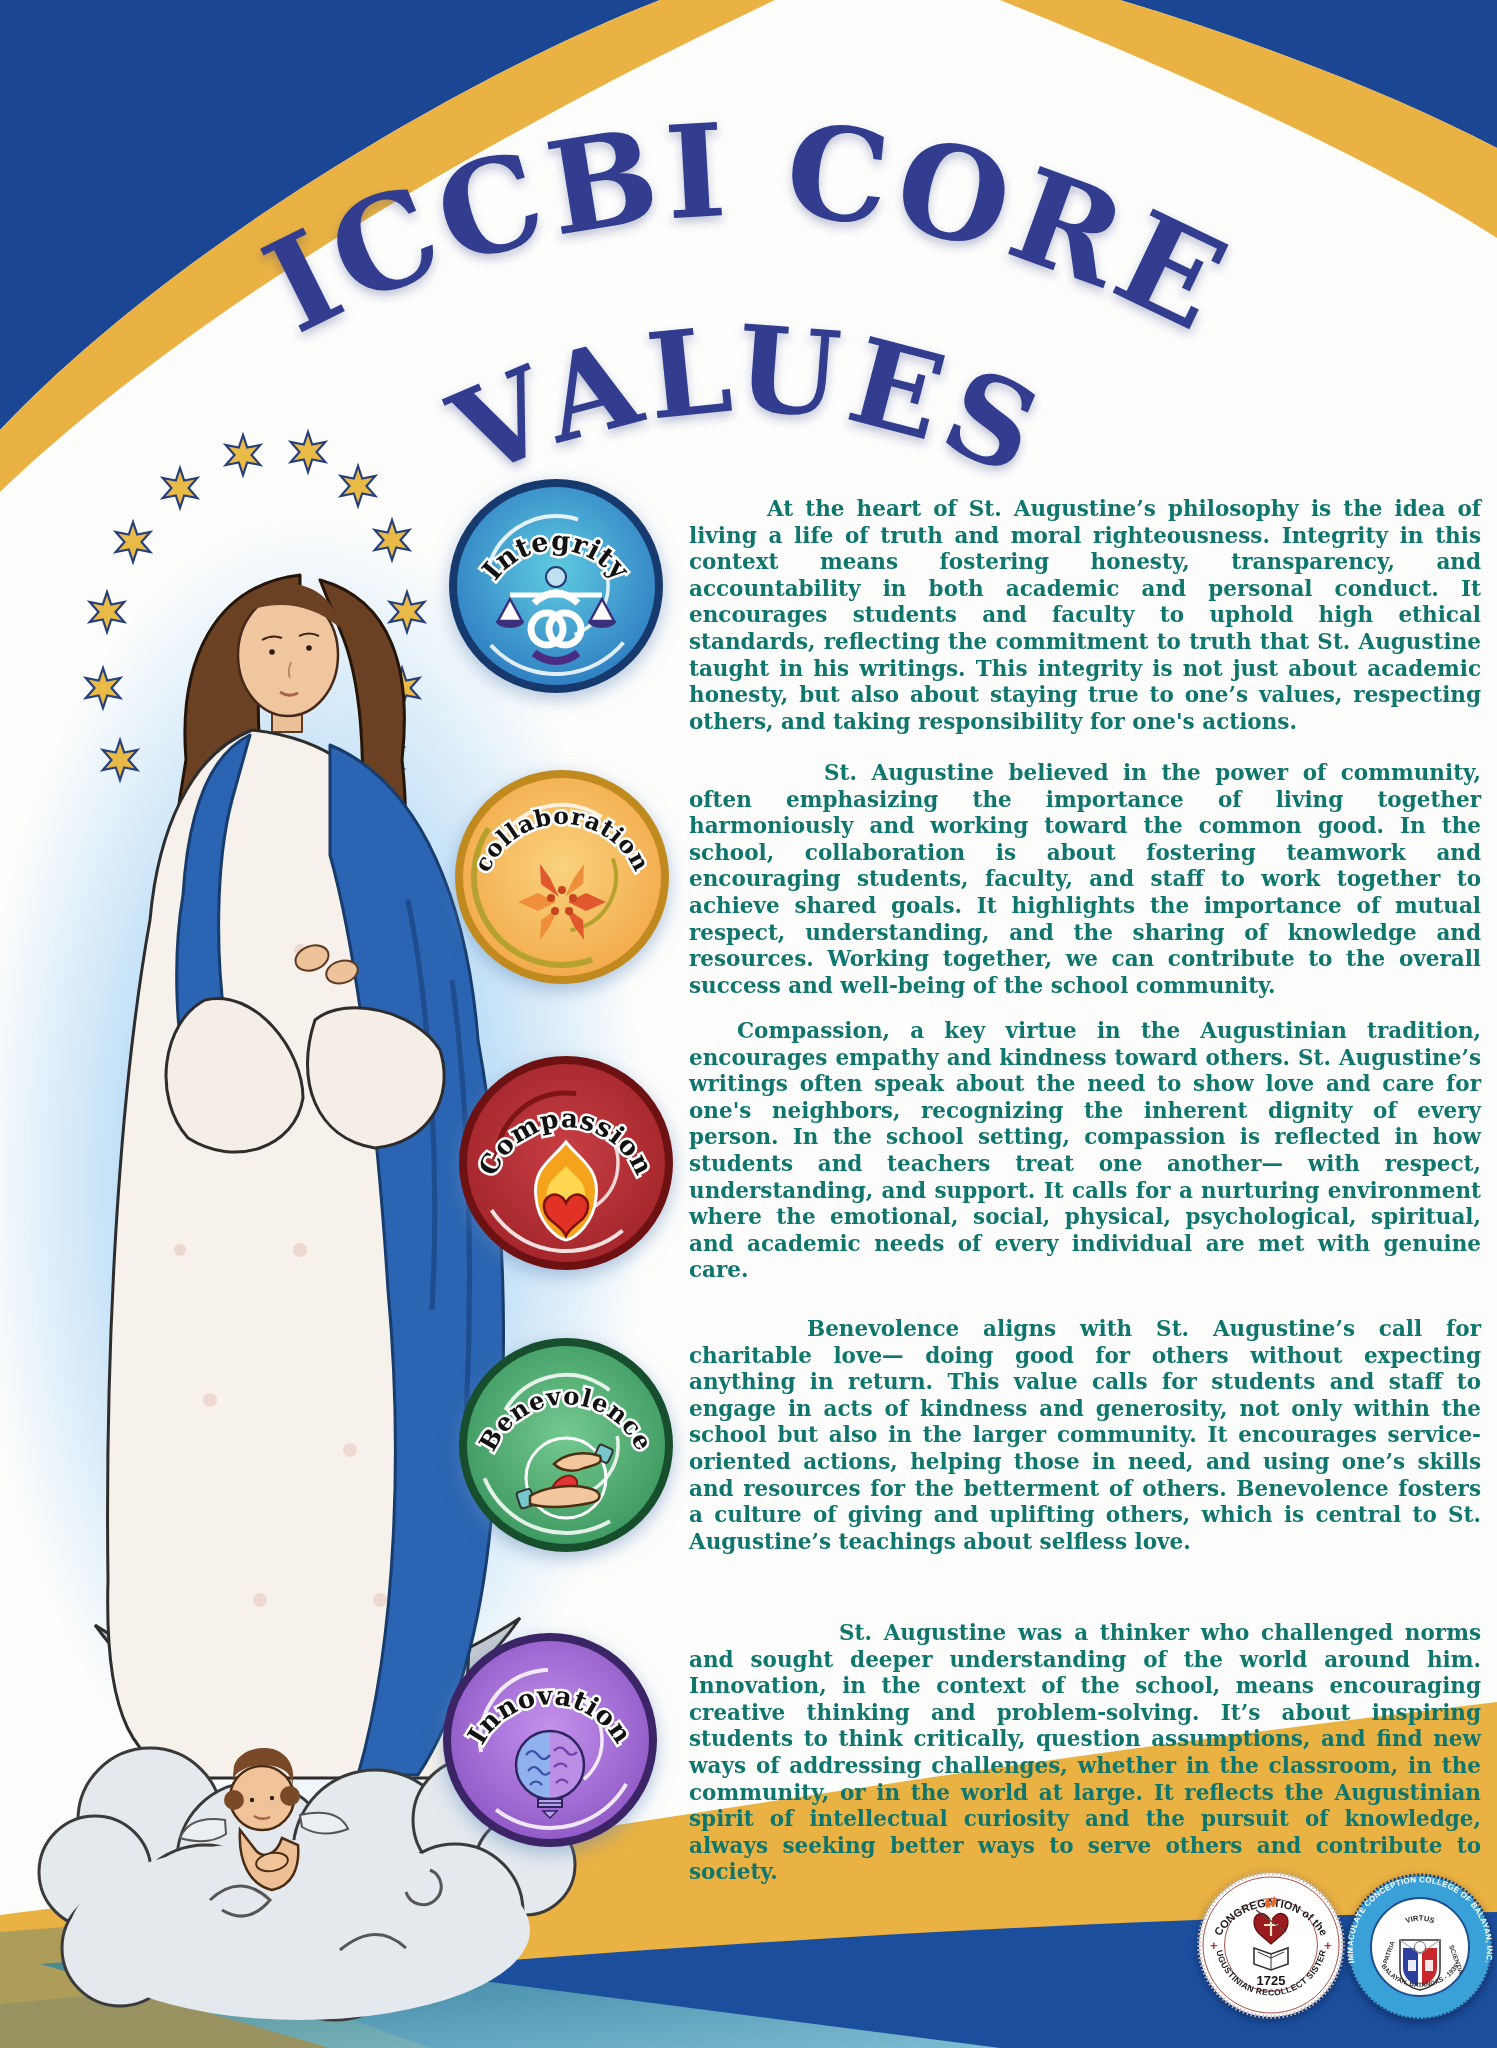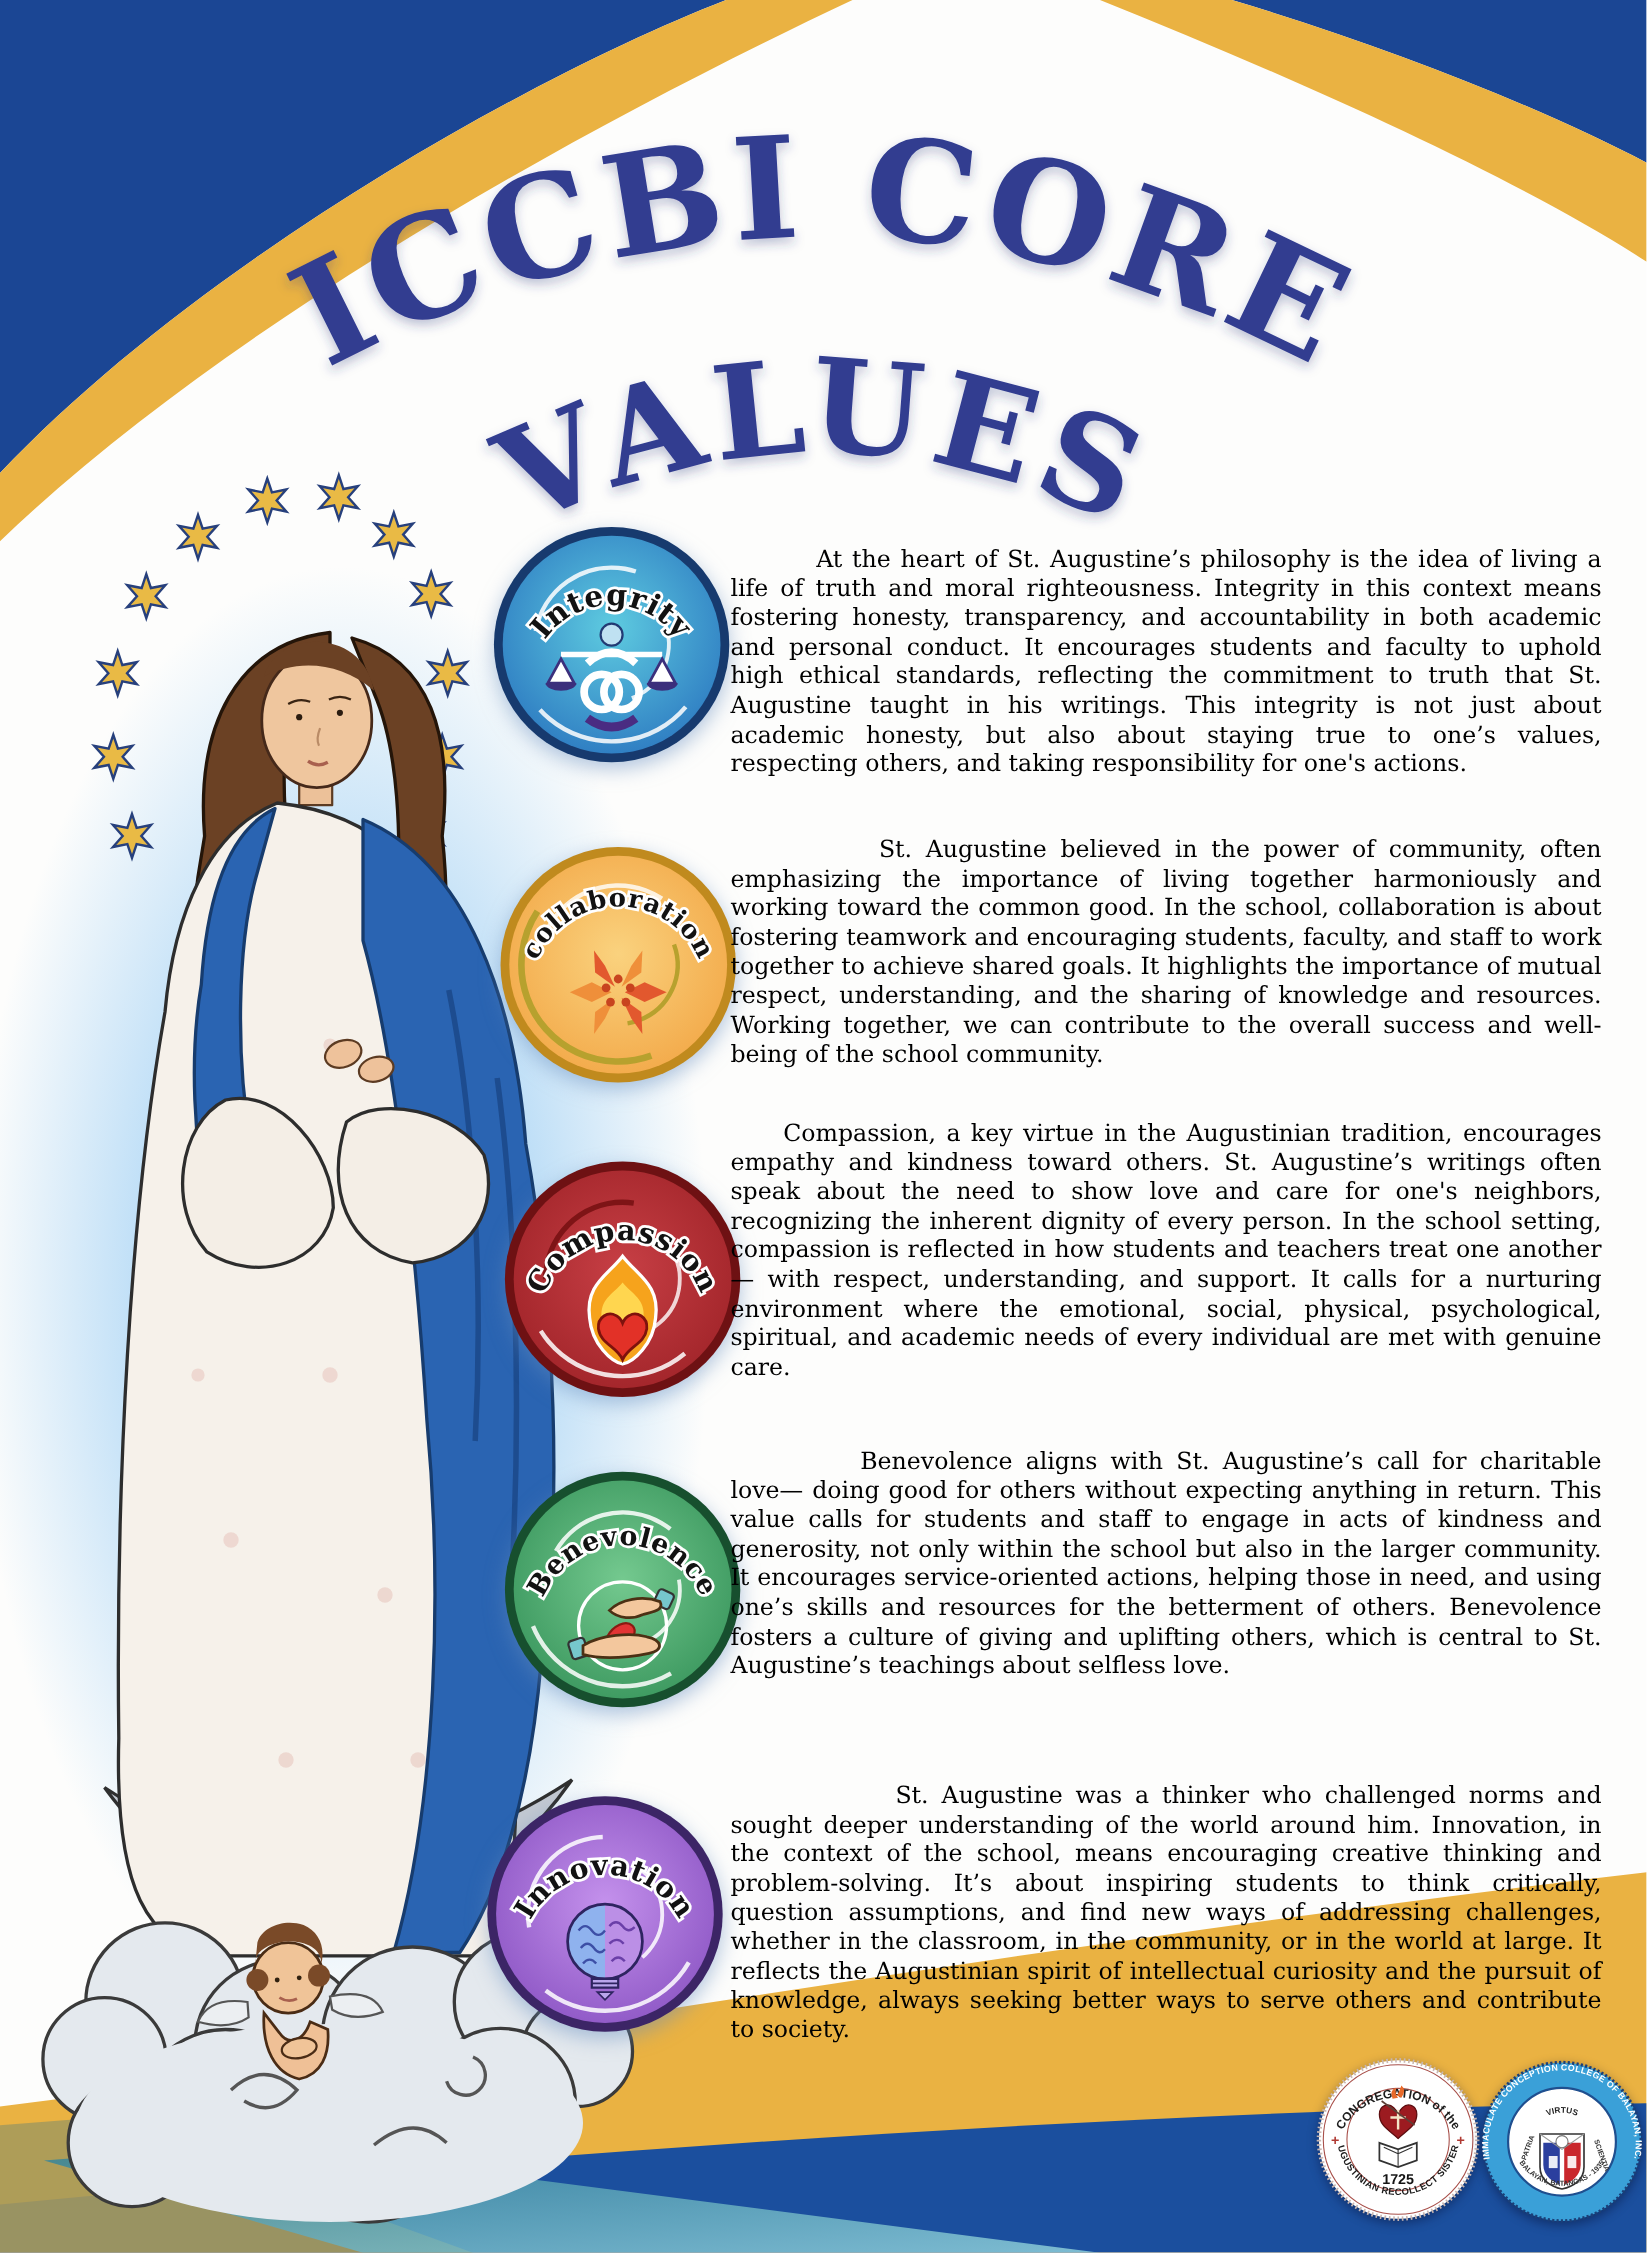--- a/index.html
+++ b/index.html
@@ -1,19 +1,19 @@
 <!DOCTYPE html>
 <html><head>
 <meta charset="utf-8">
 <style>
   html,body{margin:0;padding:0;background:#ffffff;}
   .poster{position:relative;width:1497px;height:2048px;overflow:hidden;background:#fdfdfc;
           font-family:"DejaVu Serif", serif;}
   svg.layer{position:absolute;left:0;top:0;}
-  .para{position:absolute;left:664px;width:792px;color:#000000;font-weight:normal;
+  .para{position:absolute;left:689px;width:792px;color:#0f766e;font-weight:bold;
         font-size:21.5px;line-height:26.6px;text-align:justify;}
   .p1{top:496px;text-indent:78px;}
   .p2{top:760px;text-indent:135px;}
   .p3{top:1018px;text-indent:48px;}
   .p4{top:1316px;text-indent:118px;}
   .p5{top:1620px;text-indent:150px;}
   .badge{position:absolute;filter:drop-shadow(0 6px 9px rgba(100,140,190,.5));}
   .b1{left:441px;top:471px;} .b2{left:447px;top:762px;} .b3{left:451px;top:1048px;}
   .b4{left:451px;top:1330px;} .b5{left:435px;top:1625px;}
   .seal{position:absolute;filter:drop-shadow(0 3px 5px rgba(0,0,30,.4));}

